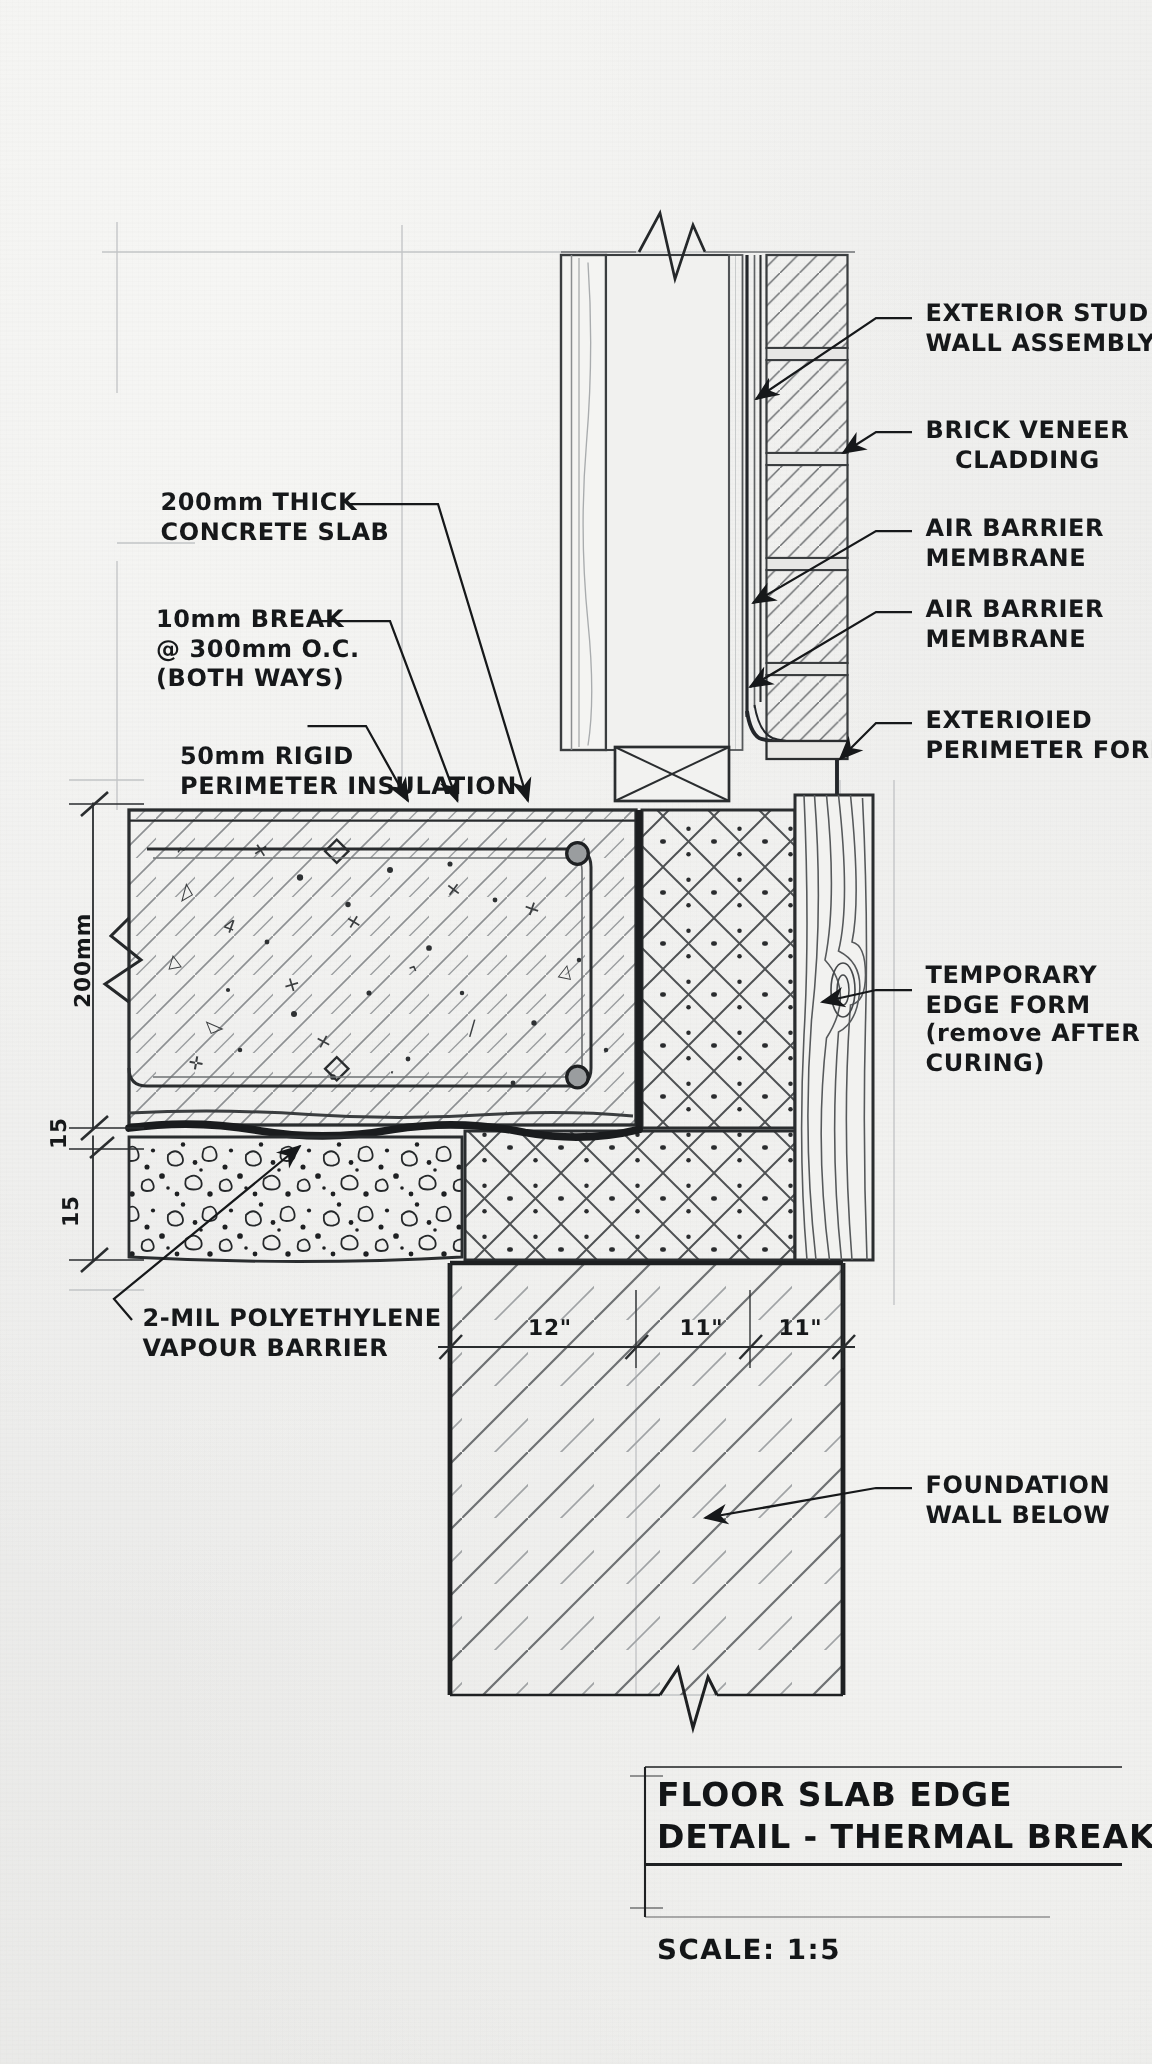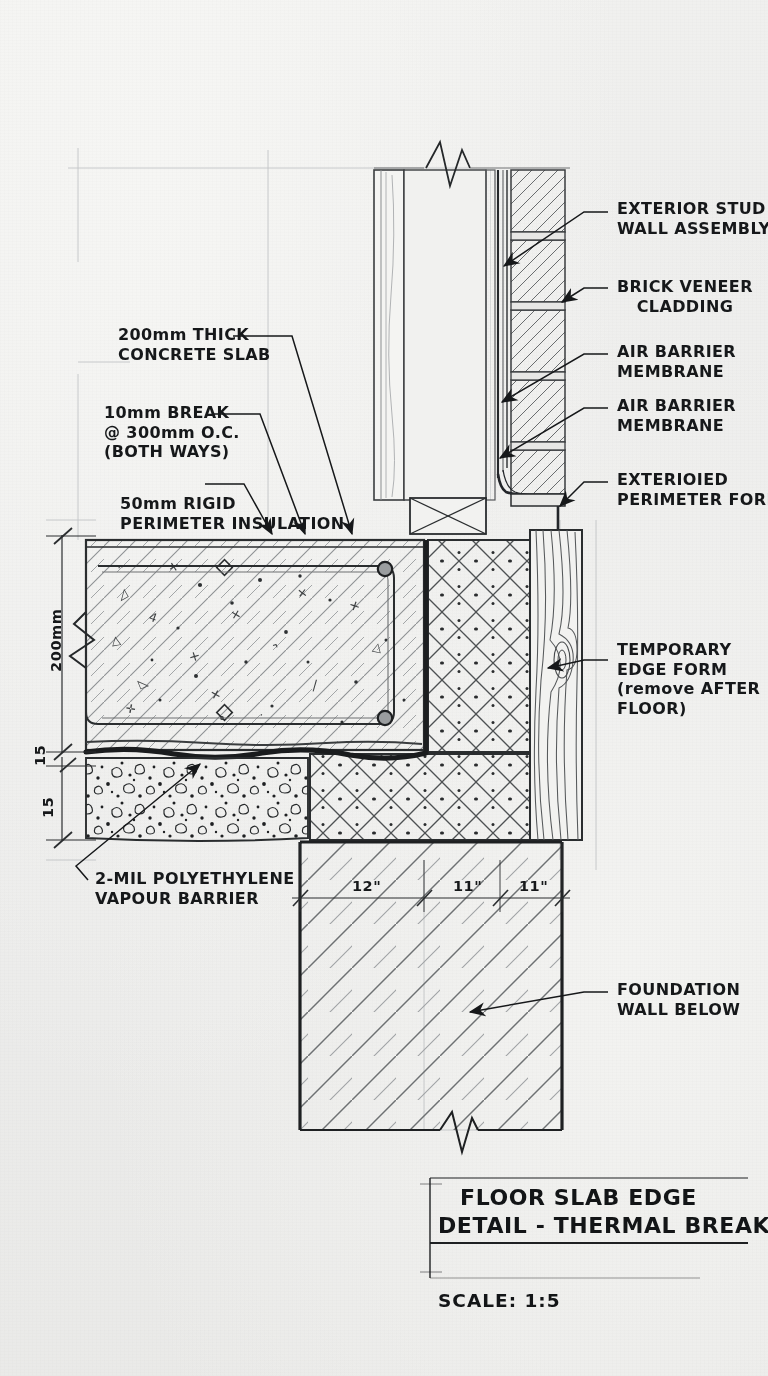--- a/index.html
+++ b/index.html
@@ -323,21 +323,21 @@
   <g stroke="#1e2022" fill="none">
     <line x1="430" y1="1178" x2="430" y2="1278" stroke-width="1.4"></line>
     <line x1="430" y1="1178" x2="748" y2="1178" stroke-width="1.1"></line>
     <line x1="430" y1="1243" x2="748" y2="1243" stroke-width="2"></line>
     <line x1="430" y1="1278" x2="700" y2="1278" stroke-width="1.1" stroke-opacity=".45"></line>
     <line x1="420" y1="1184" x2="442" y2="1184" stroke-width="0.9" stroke-opacity=".6"></line>
     <line x1="420" y1="1272" x2="442" y2="1272" stroke-width="0.9" stroke-opacity=".6"></line>
   </g>
 </svg>
 
-<div class="lbl u" style="left:118px;top:325px;">200mm THICK
+<div class="lbl u" style="left:107px;top:325px;">200mm THICK
 CONCRETE SLAB</div>
 <div class="lbl u" style="left:104px;top:403px;">10mm BREAK
 @ 300mm O.C.
 (BOTH WAYS)</div>
 <div class="lbl u" style="left:120px;top:494px;">50mm RIGID
 PERIMETER INSULATION</div>
 <div class="lbl u" style="left:95px;top:869px;">2-MIL POLYETHYLENE
 VAPOUR BARRIER</div>
 
 <div class="lbl u" style="left:617px;top:199px;">EXTERIOR STUD
@@ -346,27 +346,27 @@
 CLADDING</div>
 <div class="lbl u" style="left:617px;top:342px;">AIR BARRIER
 MEMBRANE</div>
 <div class="lbl u" style="left:617px;top:396px;">AIR BARRIER
 MEMBRANE</div>
 <div class="lbl u" style="left:617px;top:470px;">EXTERIOIED
 PERIMETER FORM</div>
 <div class="lbl u" style="left:617px;top:640px;">TEMPORARY
 EDGE FORM
 (remove AFTER
-FLOOR)</div>
+CURING)</div>
 <div class="lbl u" style="left:617px;top:980px;">FOUNDATION
 WALL BELOW</div>
 
 <div class="vdim" style="left:48px;top:672px;">200mm</div>
 <div class="vdim" style="left:32px;top:766px;">15</div>
 <div class="vdim" style="left:40px;top:818px;">15</div>
 
 <div class="dimtxt" style="left:352px;top:878px;">12"</div>
 <div class="dimtxt" style="left:453px;top:878px;">11"</div>
 <div class="dimtxt" style="left:519px;top:878px;">11"</div>
 
-<div class="titletxt" style="left:460px;top:1185px;">FLOOR SLAB EDGE</div>
+<div class="titletxt" style="left:438px;top:1185px;">FLOOR SLAB EDGE</div>
 <div class="titletxt" style="left:438px;top:1213px;">DETAIL - THERMAL BREAK</div>
 <div class="titletxt sc" style="left:438px;top:1290px;">SCALE: 1:5</div>
 
 </body></html>

